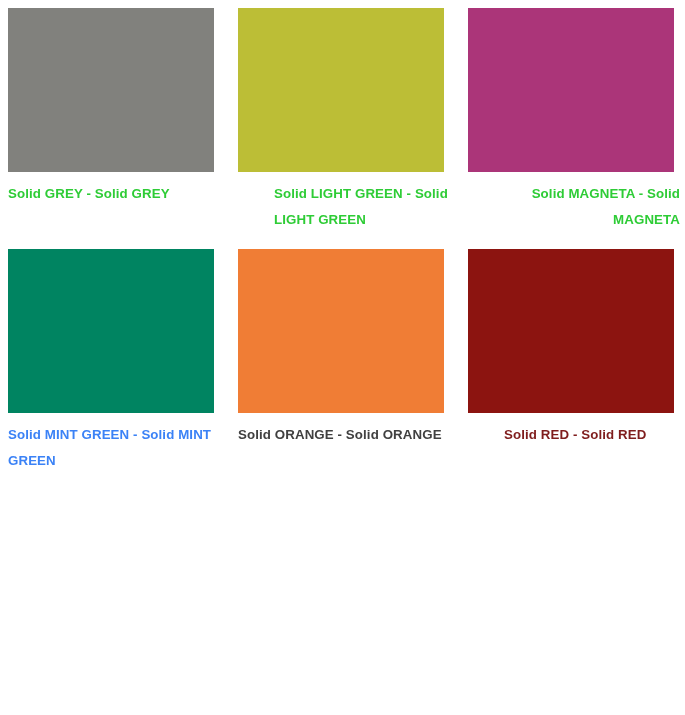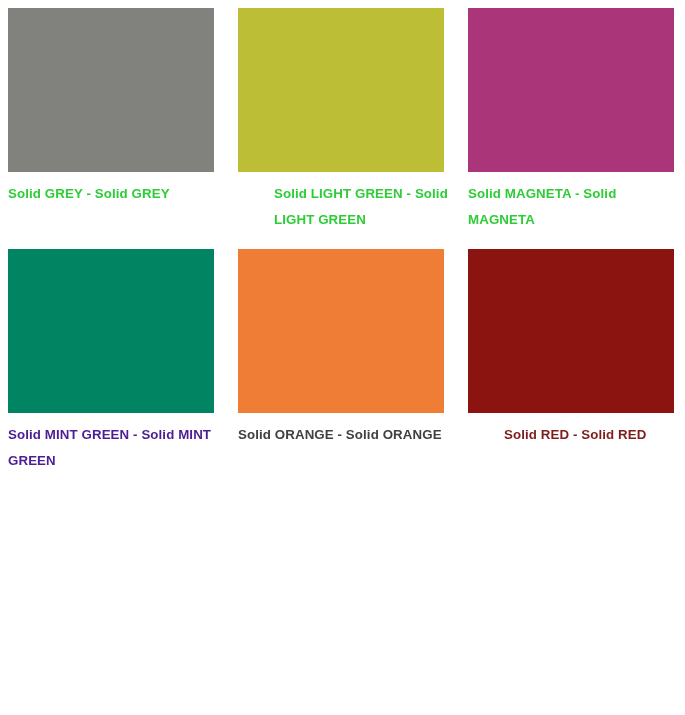--- a/index.html
+++ b/index.html
@@ -63,26 +63,26 @@
     <span class="swatch-caption" style="color: rgb(46, 204, 54);">Solid GREY - Solid GREY</span>
   </div>
 
   <div class="swatch-cell col-2">
     <span class="swatch-chip" style="background-color: rgb(188, 190, 54);"></span>
     <span class="swatch-caption" style="color: rgb(46, 204, 54);">Solid LIGHT GREEN - Solid LIGHT GREEN</span>
   </div>
 
   <div class="swatch-cell col-3">
     <span class="swatch-chip" style="background-color: rgb(171, 53, 121);"></span>
-    <span class="swatch-caption" style="color: rgb(46, 204, 54);">Solid MAGNETA - Solid MAGNETA</span>
+    <span class="swatch-caption" style="color: rgb(46, 204, 54); text-align: right;">Solid MAGNETA - Solid MAGNETA</span>
   </div>
 
   <div class="swatch-cell col-1">
     <span class="swatch-chip" style="background-color: rgb(0, 132, 97);"></span>
-    <span class="swatch-caption" style="color: #4c1d95;">Solid MINT GREEN - Solid MINT GREEN</span>
+    <span class="swatch-caption" style="color: #3b82f6;">Solid MINT GREEN - Solid MINT GREEN</span>
   </div>
 
 
   <div class="swatch-cell col-3">
     <span class="swatch-chip" style="background-color: rgb(240, 125, 53);"></span>
     <span class="swatch-caption" style="color: #404040;">Solid ORANGE - Solid ORANGE</span>
   </div>
 
 
   <div class="swatch-cell col-2">

